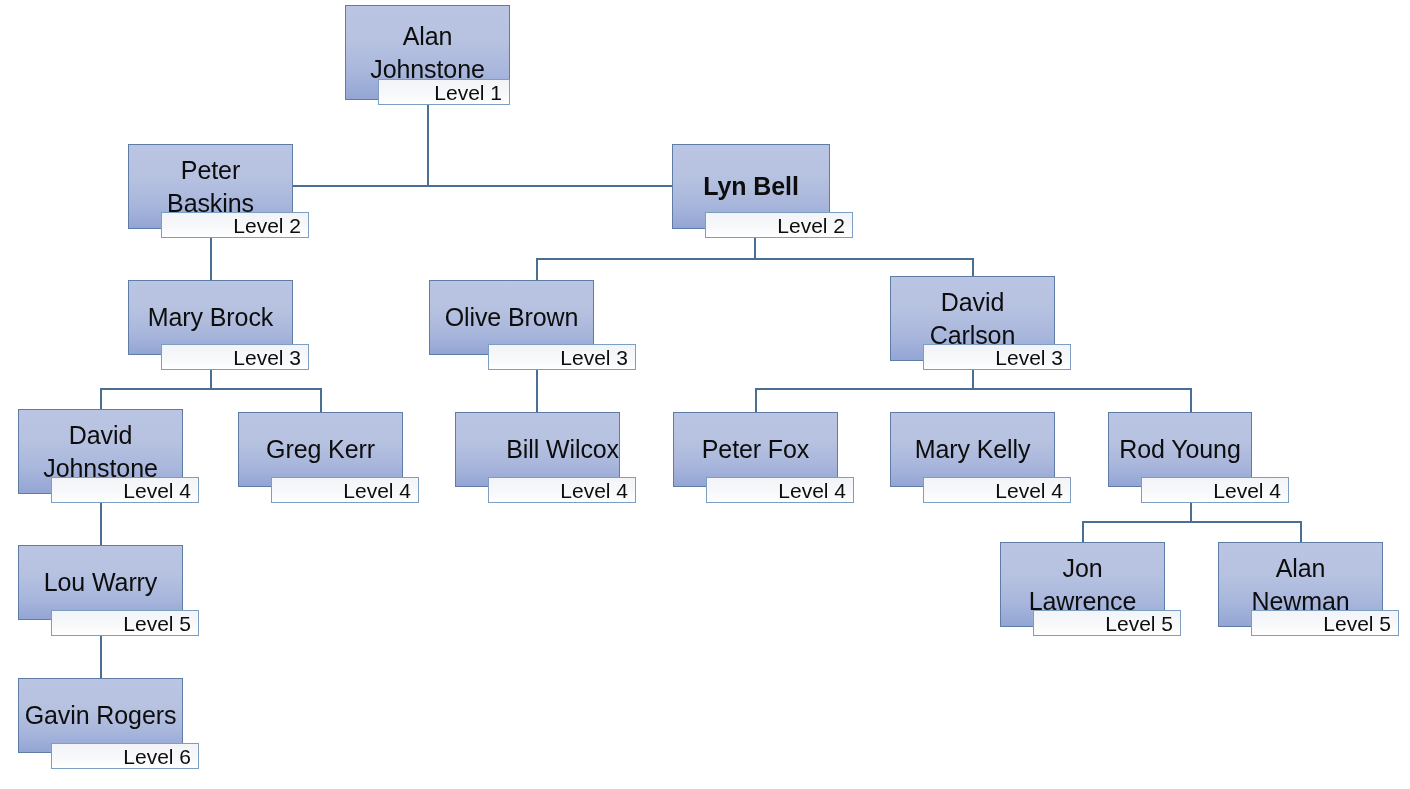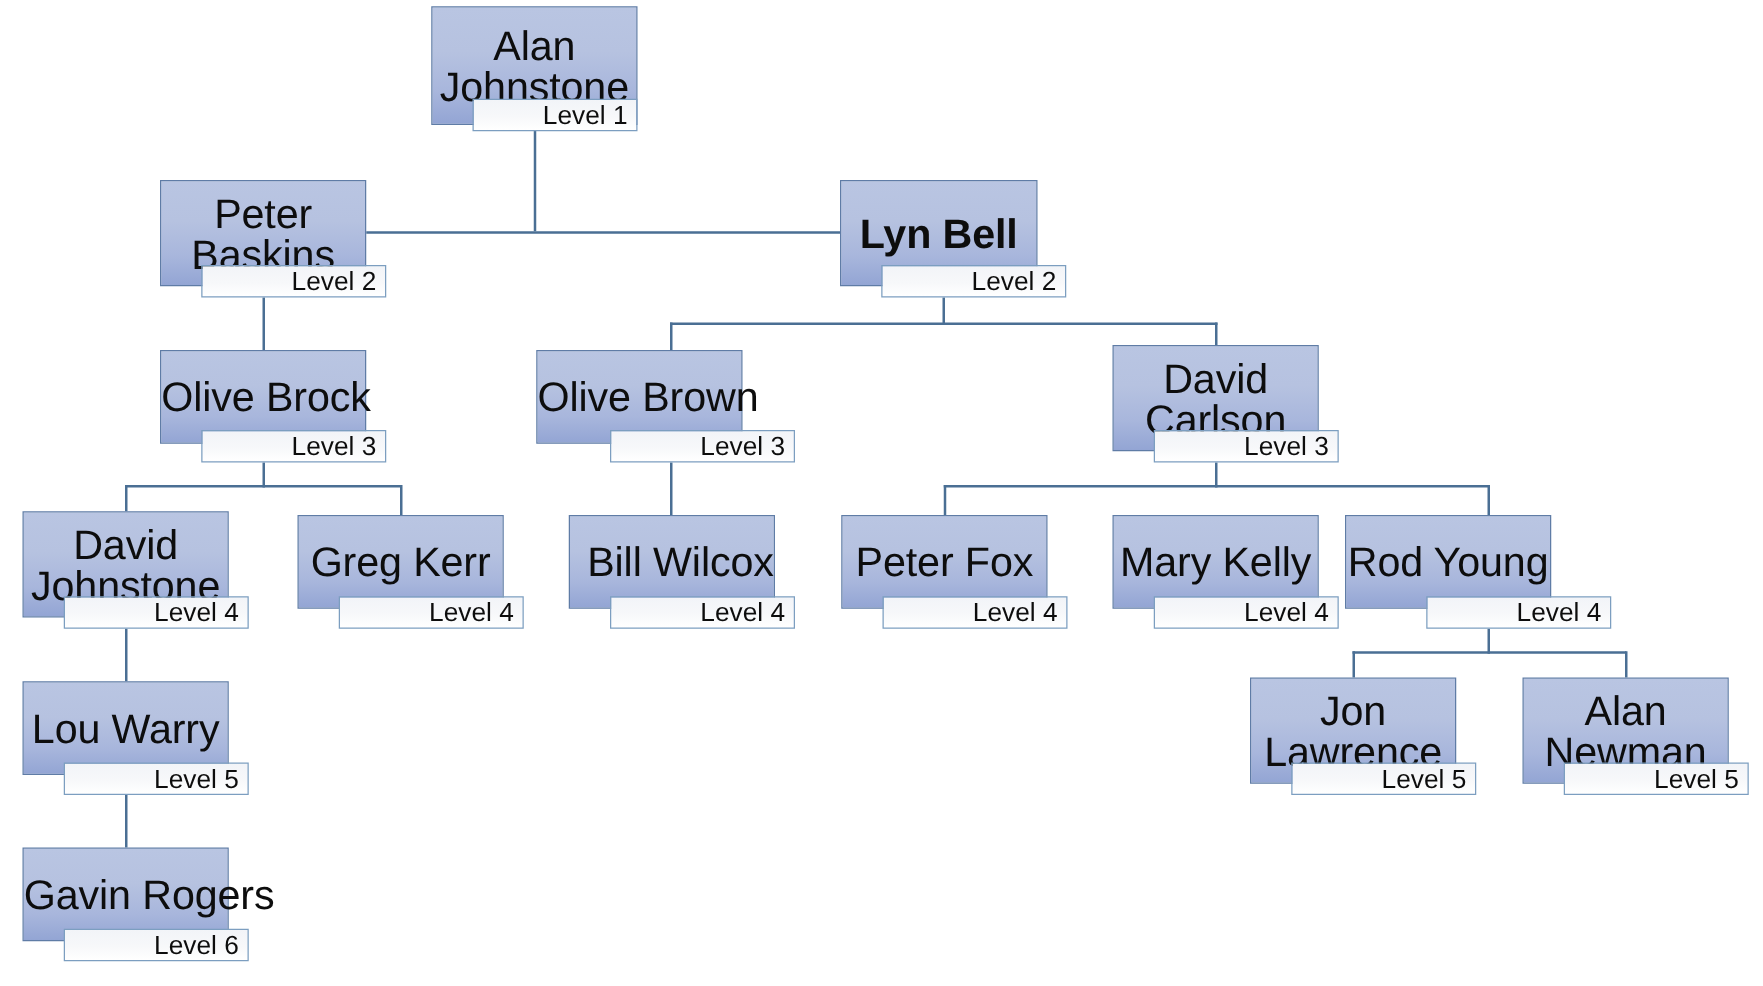--- a/index.html
+++ b/index.html
@@ -38,21 +38,21 @@
     left: 0;
     top: 0;
     box-sizing: border-box;
     border: 1px solid #5f7ca6;
     background: linear-gradient(to bottom, #b9c5e2 0%, #b6c2e0 38%, #a8b6dc 72%, #93a5d4 100%);
     display: flex;
     align-items: center;
     justify-content: center;
     text-align: center;
     color: #0d0d0d;
-    font-size: 33px;
+    font-size: 25px;
     line-height: 33px;
     letter-spacing: -0.1px;
     white-space: nowrap;
     overflow: visible;
   }
   .node-box .nm {
     display: block;
     width: 100%;
   }
   .node-label {
@@ -111,21 +111,21 @@
         <div class="node-label" style="left: 161px; top: 212px; width: 148px; height: 26px;">Level 2</div>
       </div>
       <div class="node">
         <div class="node-box" style="left: 672px; top: 144px; width: 158px; height: 85px; font-weight: bold;">
           <span class="nm">Lyn Bell</span>
         </div>
         <div class="node-label" style="left: 705px; top: 212px; width: 148px; height: 26px;">Level 2</div>
       </div>
       <div class="node">
         <div class="node-box" style="left: 128px; top: 280px; width: 165px; height: 75px;">
-          <span class="nm">Olive Brock</span>
+          <span class="nm">Mary Brock</span>
         </div>
         <div class="node-label" style="left: 161px; top: 344px; width: 148px; height: 26px;">Level 3</div>
       </div>
       <div class="node">
         <div class="node-box" style="left: 429px; top: 280px; width: 165px; height: 75px;">
           <span class="nm">Olive Brown</span>
         </div>
         <div class="node-label" style="left: 488px; top: 344px; width: 148px; height: 26px;">Level 3</div>
       </div>
       <div class="node">
@@ -158,21 +158,21 @@
         </div>
         <div class="node-label" style="left: 706px; top: 477px; width: 148px; height: 26px;">Level 4</div>
       </div>
       <div class="node">
         <div class="node-box" style="left: 890px; top: 412px; width: 165px; height: 75px;">
           <span class="nm">Mary Kelly</span>
         </div>
         <div class="node-label" style="left: 923px; top: 477px; width: 148px; height: 26px;">Level 4</div>
       </div>
       <div class="node">
-        <div class="node-box" style="left: 1076px; top: 412px; width: 165px; height: 75px;">
+        <div class="node-box" style="left: 1108px; top: 412px; width: 144px; height: 75px;">
           <span class="nm">Rod Young</span>
         </div>
         <div class="node-label" style="left: 1141px; top: 477px; width: 148px; height: 26px;">Level 4</div>
       </div>
       <div class="node">
         <div class="node-box" style="left: 18px; top: 545px; width: 165px; height: 75px;">
           <span class="nm">Lou Warry</span>
         </div>
         <div class="node-label" style="left: 51px; top: 610px; width: 148px; height: 26px;">Level 5</div>
       </div>

